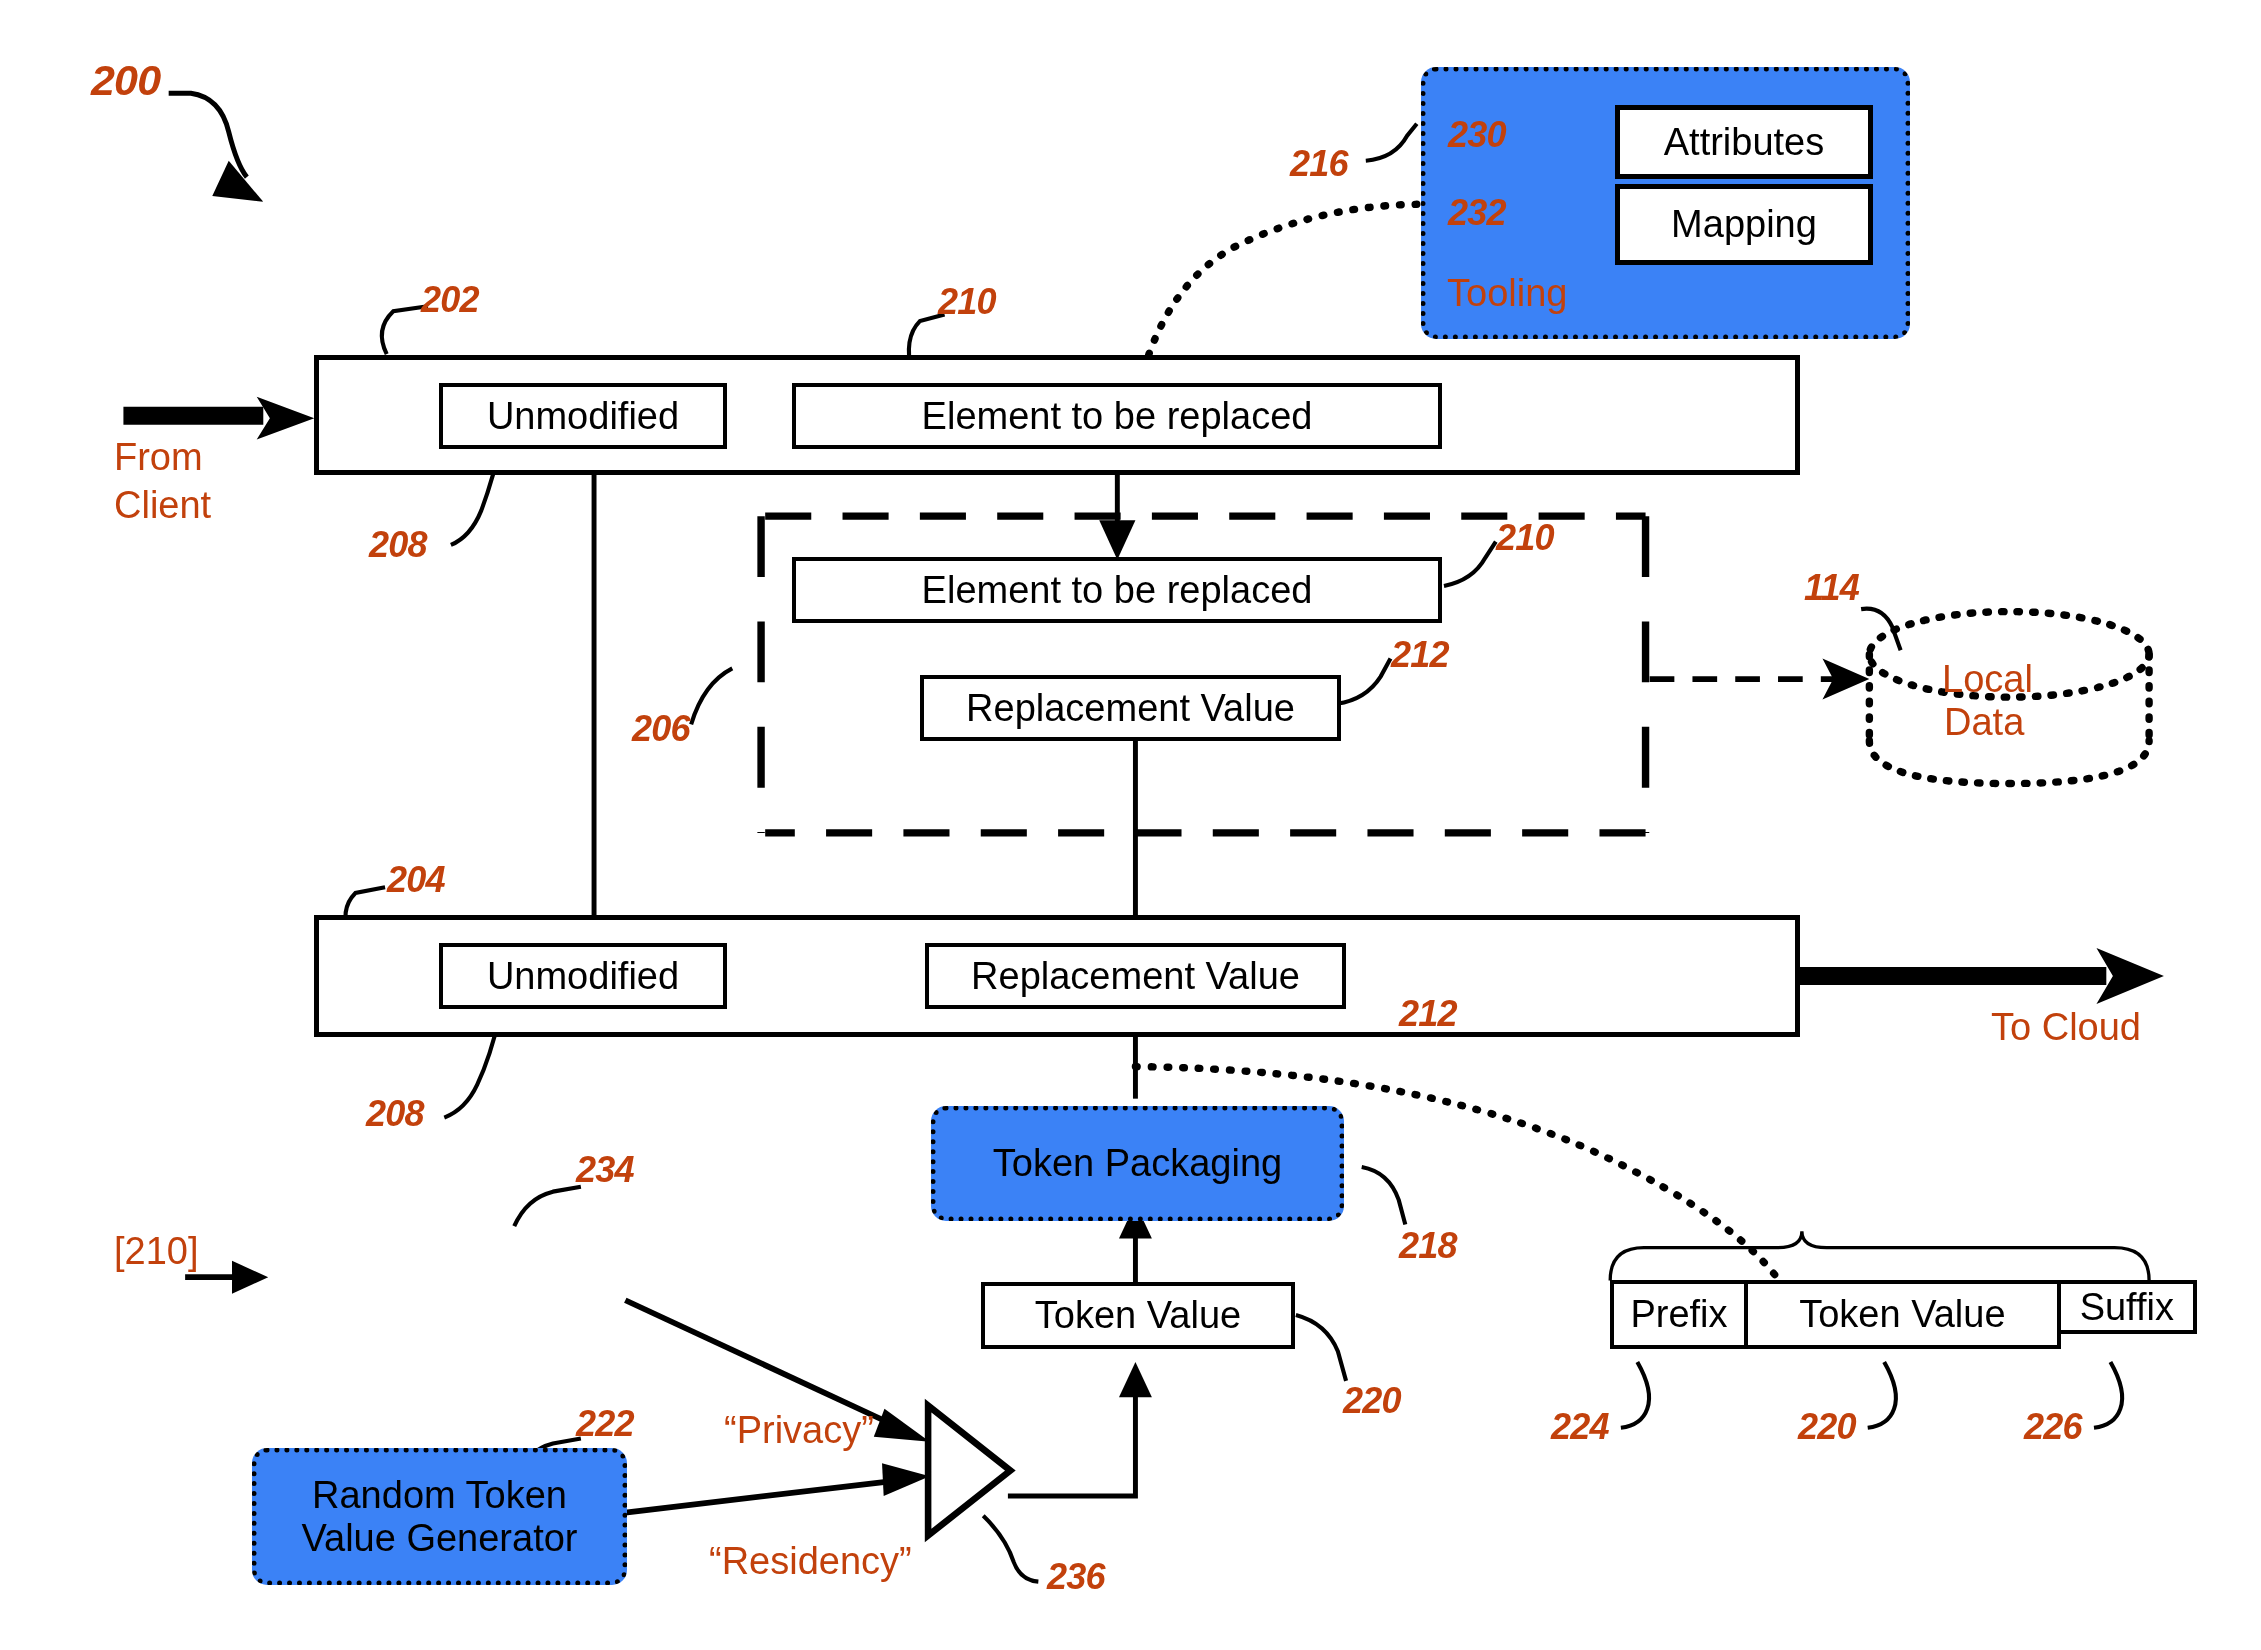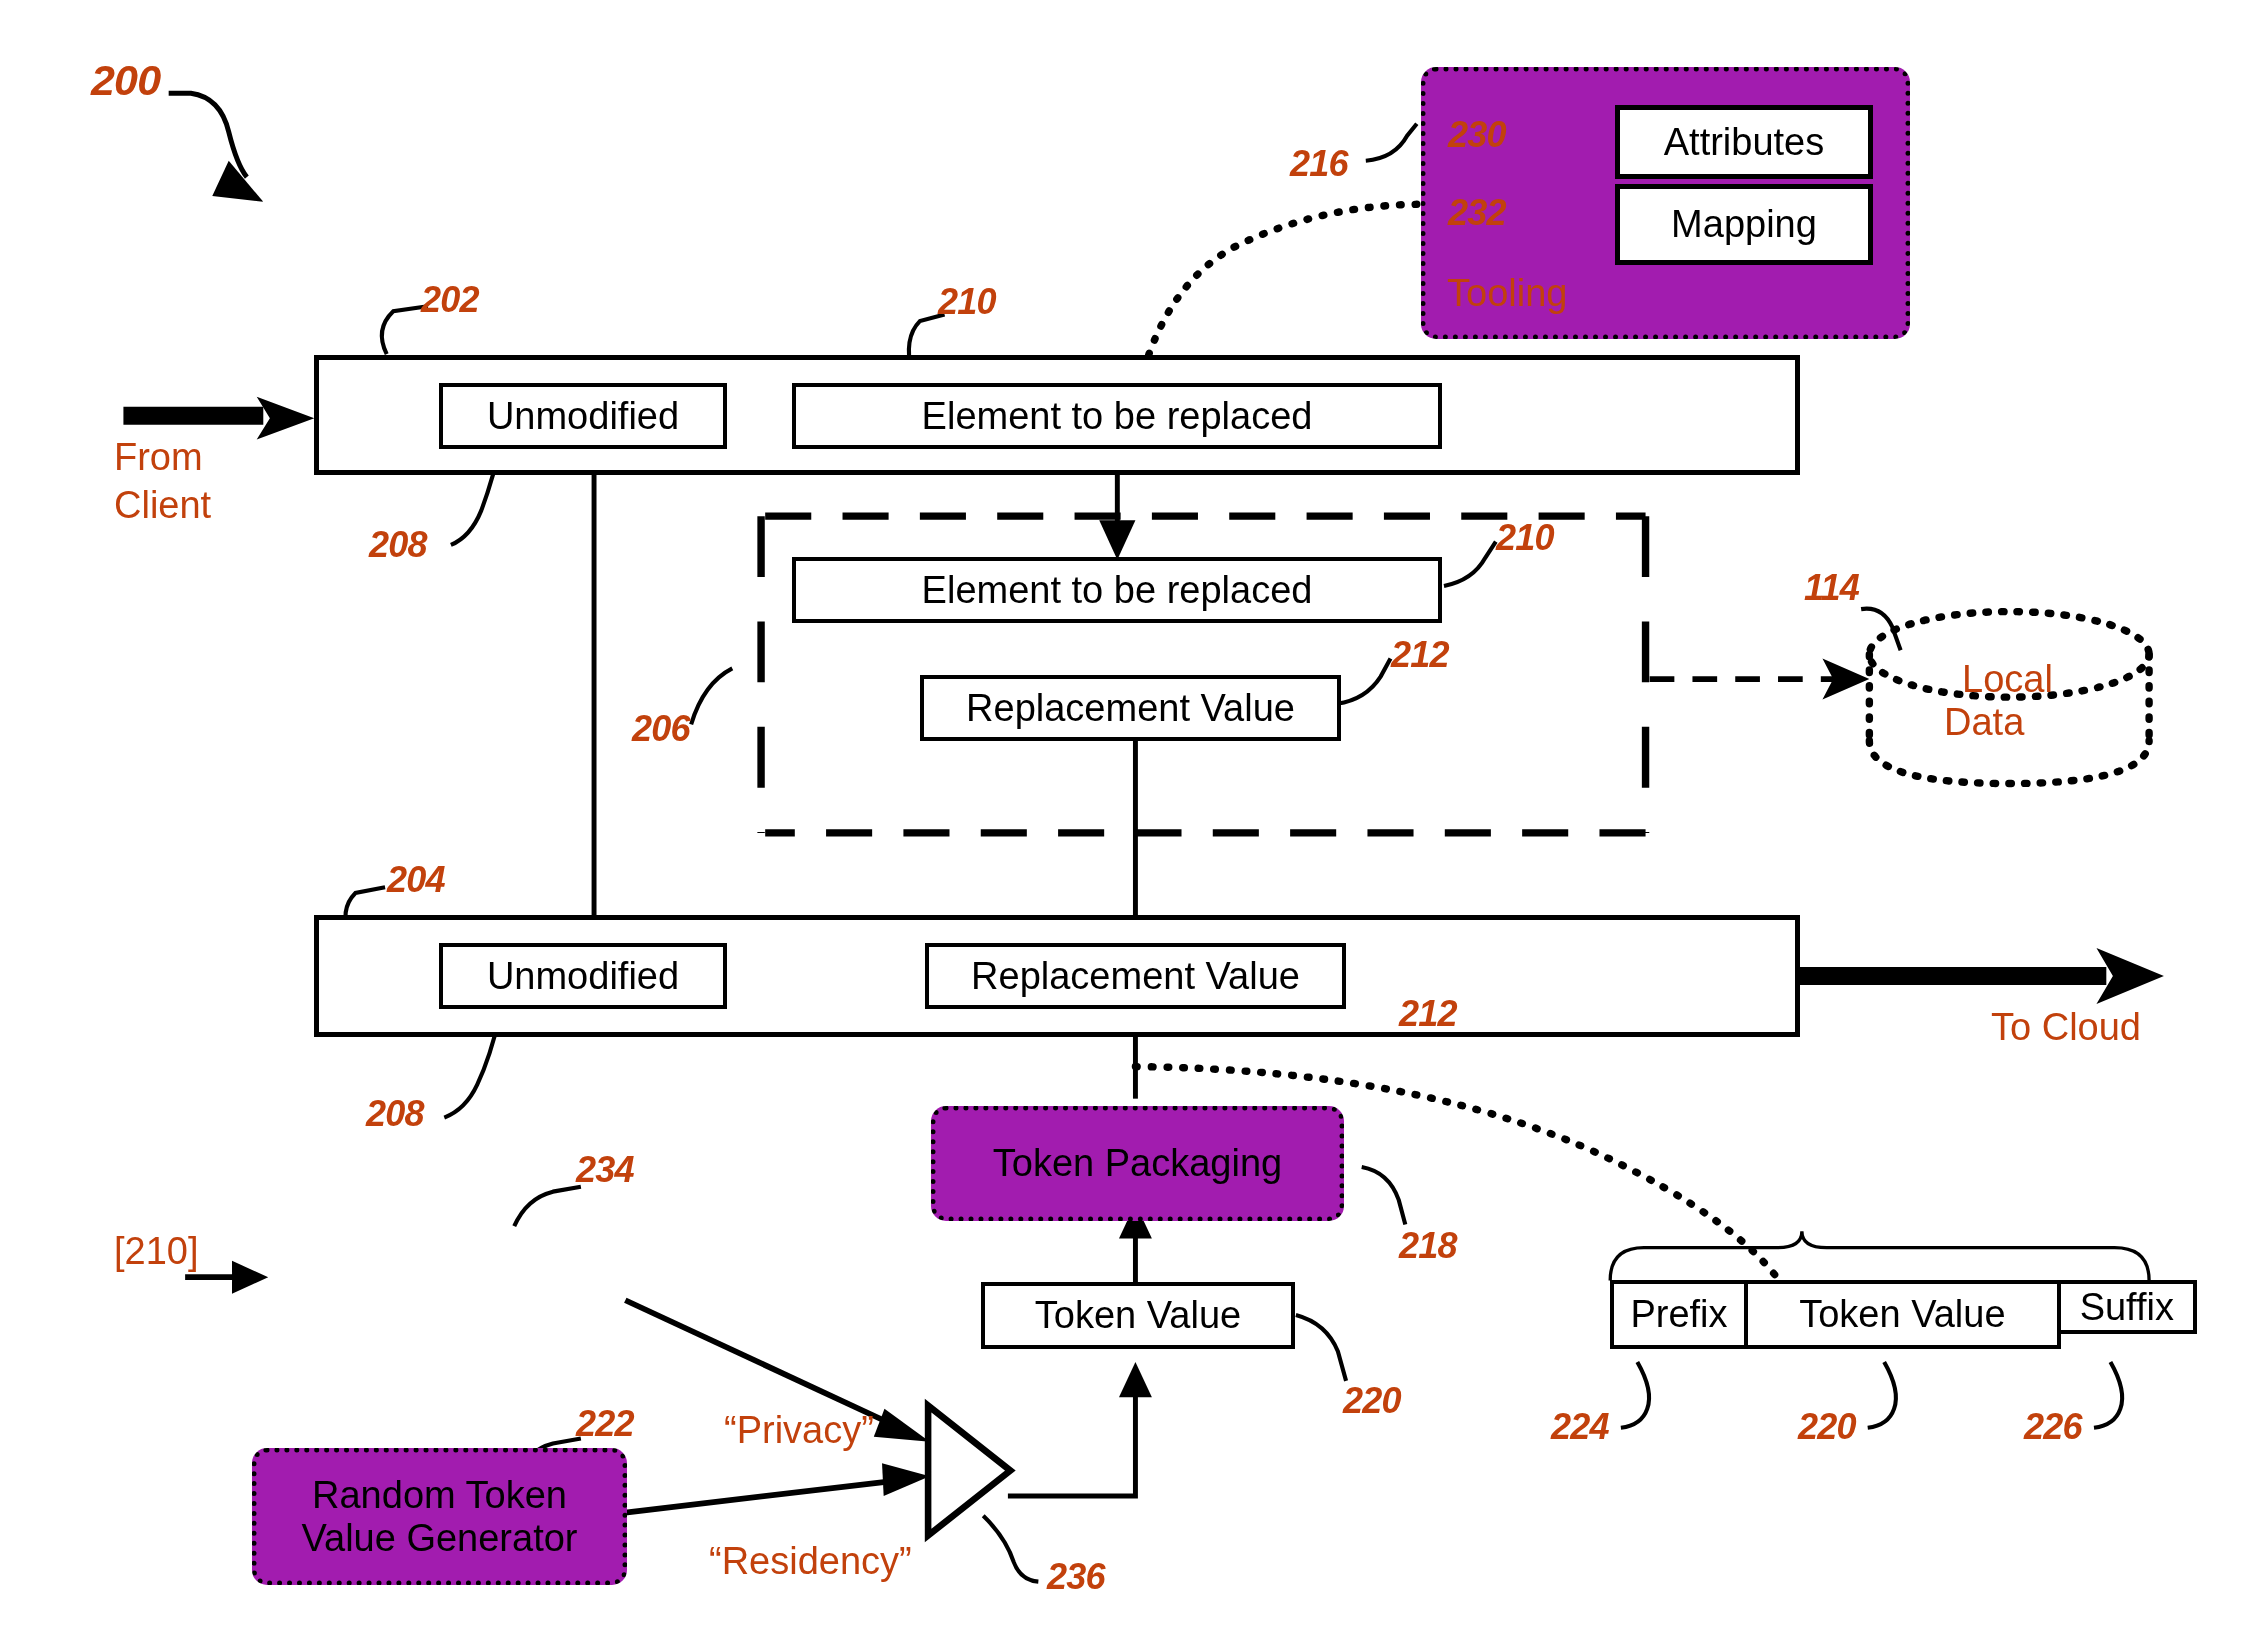--- a/index.html
+++ b/index.html
@@ -52,21 +52,21 @@
     border:5.8px solid #000;
     background:#fff;
   }
 
   
   .dotbox{
     position:absolute;
     box-sizing:border-box;
     border:5.8px dotted #000;
     border-radius:15px;
-    background:#a21caf;
+    background:#3b82f6;
     display:flex;
     align-items:center;
     justify-content:center;
     text-align:center;
   }
   .cellrow{display:flex;}
 </style>
 </head>
 <body>
 
@@ -256,21 +256,21 @@
   </div>
 
   <div class="rect thin" style="left:920px;top:675px;width:421px;height:66px;">
     <span class="boxtext">Replacement Value</span>
   </div>
 
   <div class="lbl ref" style="left:1496px;top:518px;">210</div>
   <div class="lbl ref" style="left:1391px;top:635px;">212</div>
   <div class="lbl ref" style="left:632px;top:709px;">206</div>
 
-  <div class="lbl plain" style="left:1942px;top:658px;margin-left:20px;">Local</div>
+  <div class="lbl plain" style="left:1942px;top:658px;">Local</div>
   <div class="lbl plain" style="left:1944px;top:701px;text-align:center;">Data</div>
   <div class="lbl ref" style="left:1804px;top:568px;">114</div>
 
   <div class="bar" style="left:314px;top:915px;width:1486px;height:122px;"></div>
 
   <div class="rect thin" style="left:439px;top:943px;width:288px;height:66px;">
     <span class="boxtext">Unmodified</span>
   </div>
 
   <div class="rect thin" style="left:925px;top:943px;width:421px;height:66px;">

